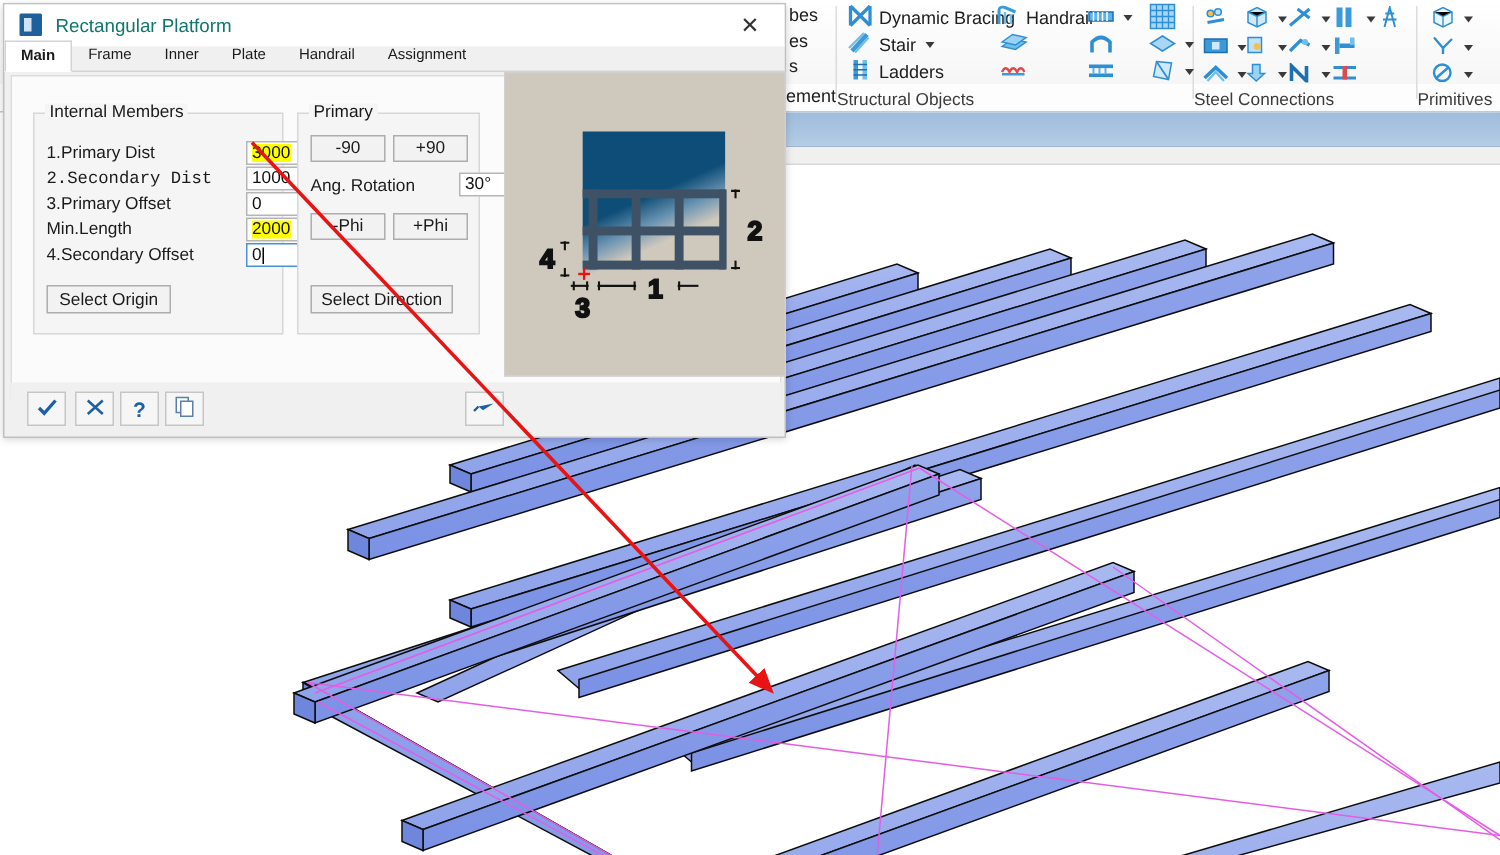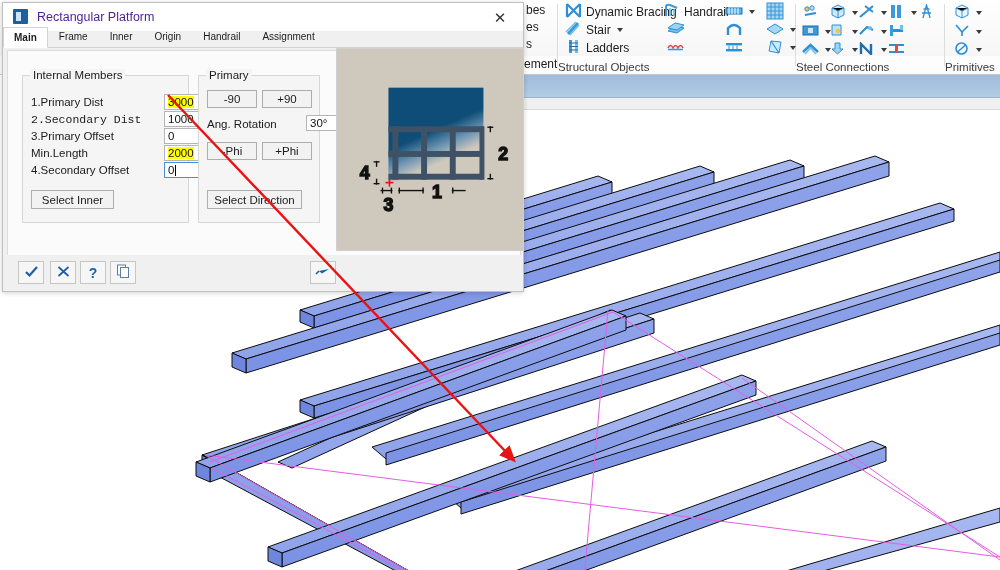--- a/index.html
+++ b/index.html
@@ -75,21 +75,21 @@
     display:flex; align-items:center;
   }
   #dlg-icon {
     width:15px;height:15px;margin-left:10px;border-radius:1px;
     background:#1f5f9e; position:relative; flex:none;
   }
   #dlg-icon:after{
     content:""; position:absolute; left:3px; top:3px; width:5px;height:9px;
     background:#cfe3f5;
   }
-  #dlg-title { margin-left:9px; font-size:12.5px; color:#4c1d95; }
+  #dlg-title { margin-left:9px; font-size:12.5px; color:#0f766e; }
   #dlg-close {
     position:absolute; right:8px; top:5px; width:30px;height:18px;
     display:flex;align-items:center;justify-content:center;
     font-size:15px; color:#333; line-height:1; cursor:pointer;
   }
 
   #tabstrip {
     position:absolute; left:0; top:28px; width:100%; height:17px;
     background:#f0f0f0; display:flex; align-items:flex-end;
     border-bottom:1px solid #d3d3d3;
@@ -543,21 +543,21 @@
     <div id="dlg-titlebar">
       <div id="dlg-icon"></div>
       <div id="dlg-title">Rectangular Platform</div>
       <div id="dlg-close">✕</div>
     </div>
 
     <div id="tabstrip">
       <div class="tab active">Main</div>
       <div class="tab">Frame</div>
       <div class="tab">Inner</div>
-      <div class="tab">Origin</div>
+      <div class="tab">Plate</div>
       <div class="tab">Handrail</div>
       <div class="tab">Assignment</div>
     </div>
 
     <div id="dlg-body">
 
       <div class="groupbox" id="gb-internal">
         <div class="groupbox-title">Internal Members</div>
 
         <div class="fld-row" style="top:18px;">
@@ -586,21 +586,21 @@
             <span>0</span>
           </div>
         <div class="fld-input hl" style="left:105px;top:69px;width:52px;">
             <span>2000</span>
           </div>
         <div class="fld-input focused" style="left:105px;top:86px;width:52px;">
             <span>0</span>
             <i class="caret-bar"></i>
           </div>
 
-        <div class="btn" style="left:8px;top:114px;width:83px;height:19px;">Select Inner</div>
+        <div class="btn" style="left:8px;top:114px;width:83px;height:19px;">Select Origin</div>
       </div>
 
       <div class="groupbox" id="gb-primary">
         <div class="groupbox-title">Primary</div>
 
         <div class="btn" style="left:8px;top:14px;width:50px;height:18px;">-90</div>
         <div class="btn" style="left:63px;top:14px;width:50px;height:18px;">+90</div>
 
         <div class="fld-row" style="top:40px;">
             <span class="fld-label">Ang. Rotation</span>

